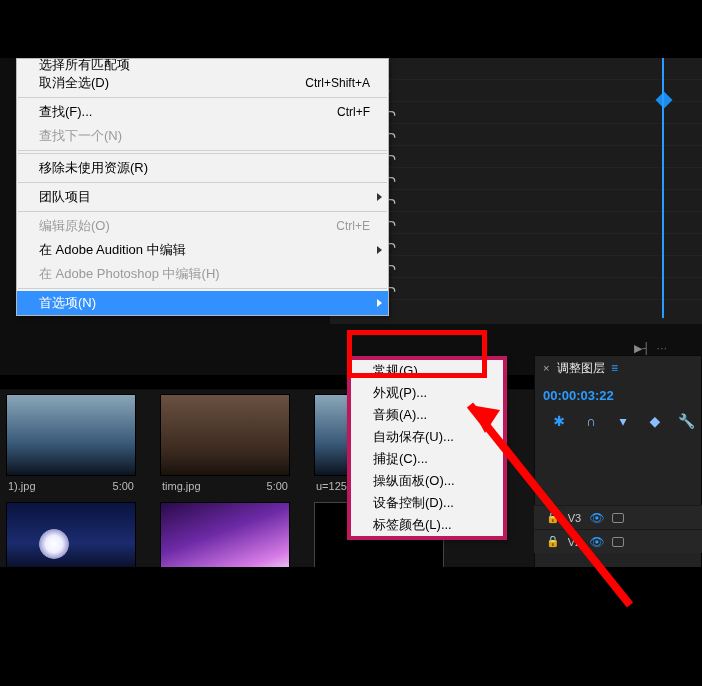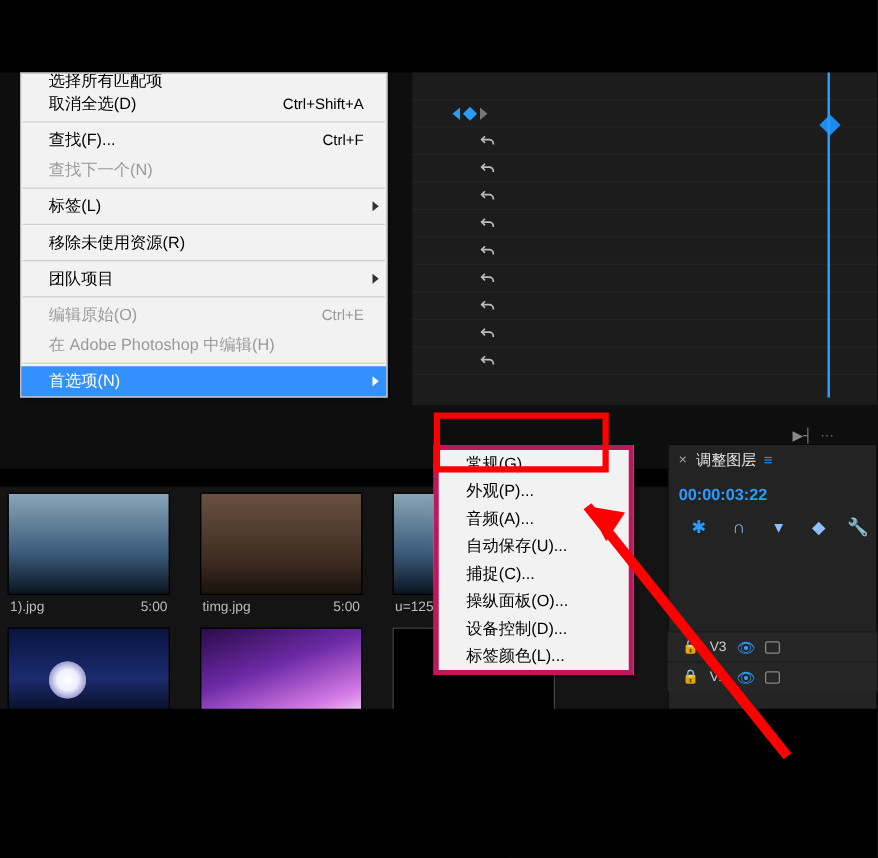--- a/index.html
+++ b/index.html
@@ -16,21 +16,21 @@
   .undo-icon { width:16px; height:16px; display:inline-block; }
   .undo-icon svg { width:16px; height:16px; stroke:#bdbdbd; fill:none; stroke-width:2; }
   .tri-left, .tri-right { width:0; height:0; border-top:5px solid transparent; border-bottom:5px solid transparent; }
   .tri-left { border-right:6px solid #2b9cff; }
   .tri-right { border-left:6px solid #777; }
   .diamond { width:8px; height:8px; background:#2b9cff; transform:rotate(45deg); }
   .diamond.big { width:12px; height:12px; background:#1b8cf0; position:absolute; }
   .blue-line { position:absolute; left:662px; top:58px; width:2px; height:260px; background:#2b9cff; }
 
   
-  .context-menu { position:absolute; left:16px; top:58px; width:294px; background:#f2f2f2; color:#000; font-size:13px; border:1px solid #b8b8b8; box-shadow:2px 2px 4px rgba(0,0,0,.3); z-index:20; }
+  .context-menu { position:absolute; left:16px; top:58px; width:373px; background:#f2f2f2; color:#000; font-size:13px; border:1px solid #b8b8b8; box-shadow:2px 2px 4px rgba(0,0,0,.3); z-index:20; }
   .menu-item { height:24px; display:flex; align-items:center; justify-content:space-between; padding:0 18px 0 22px; position:relative; white-space:nowrap;}
   .menu-item.disabled { color:#9a9a9a; }
   .menu-sep { height:1px; background:#cfcfcf; margin:2px 1px; }
   .menu-item .shortcut { color:#000; font-size:12px;margin-left:36px; }
   .menu-item.disabled .shortcut { color:#9a9a9a; }
   .submenu-arrow { position:absolute; right:6px; top:50%; transform:translateY(-50%); width:0;height:0;border-top:4px solid transparent;border-bottom:4px solid transparent;border-left:5px solid #333;}
   .menu-item.highlight { background:#3390ff; color:#fff; }
   .menu-item.highlight .submenu-arrow { border-left-color:#fff; }
 
   
@@ -164,37 +164,37 @@
       </div>
     <div class="menu-sep"></div>
     <div class="menu-item">
         <span>查找(F)...</span>
         <span class="shortcut">Ctrl+F</span>
       </div>
     <div class="menu-item disabled">
         <span>查找下一个(N)</span>
       </div>
     <div class="menu-sep"></div>
-    <div class="menu-item">
-        <span>标签(L)</span>
-        <span class="submenu-arrow"></span>
-      </div>
     <div class="menu-sep"></div>
     <div class="menu-item">
         <span>移除未使用资源(R)</span>
       </div>
     <div class="menu-sep"></div>
     <div class="menu-item">
         <span>团队项目</span>
         <span class="submenu-arrow"></span>
       </div>
     <div class="menu-sep"></div>
     <div class="menu-item disabled">
         <span>编辑原始(O)</span>
         <span class="shortcut">Ctrl+E</span>
+      </div>
+    <div class="menu-item">
+        <span>在 Adobe Audition 中编辑</span>
+        <span class="submenu-arrow"></span>
       </div>
     <div class="menu-item disabled">
         <span>在 Adobe Photoshop 中编辑(H)</span>
       </div>
     <div class="menu-sep"></div>
     <div class="menu-item highlight">
         <span>首选项(N)</span>
         <span class="submenu-arrow"></span>
       </div>
   </div>

